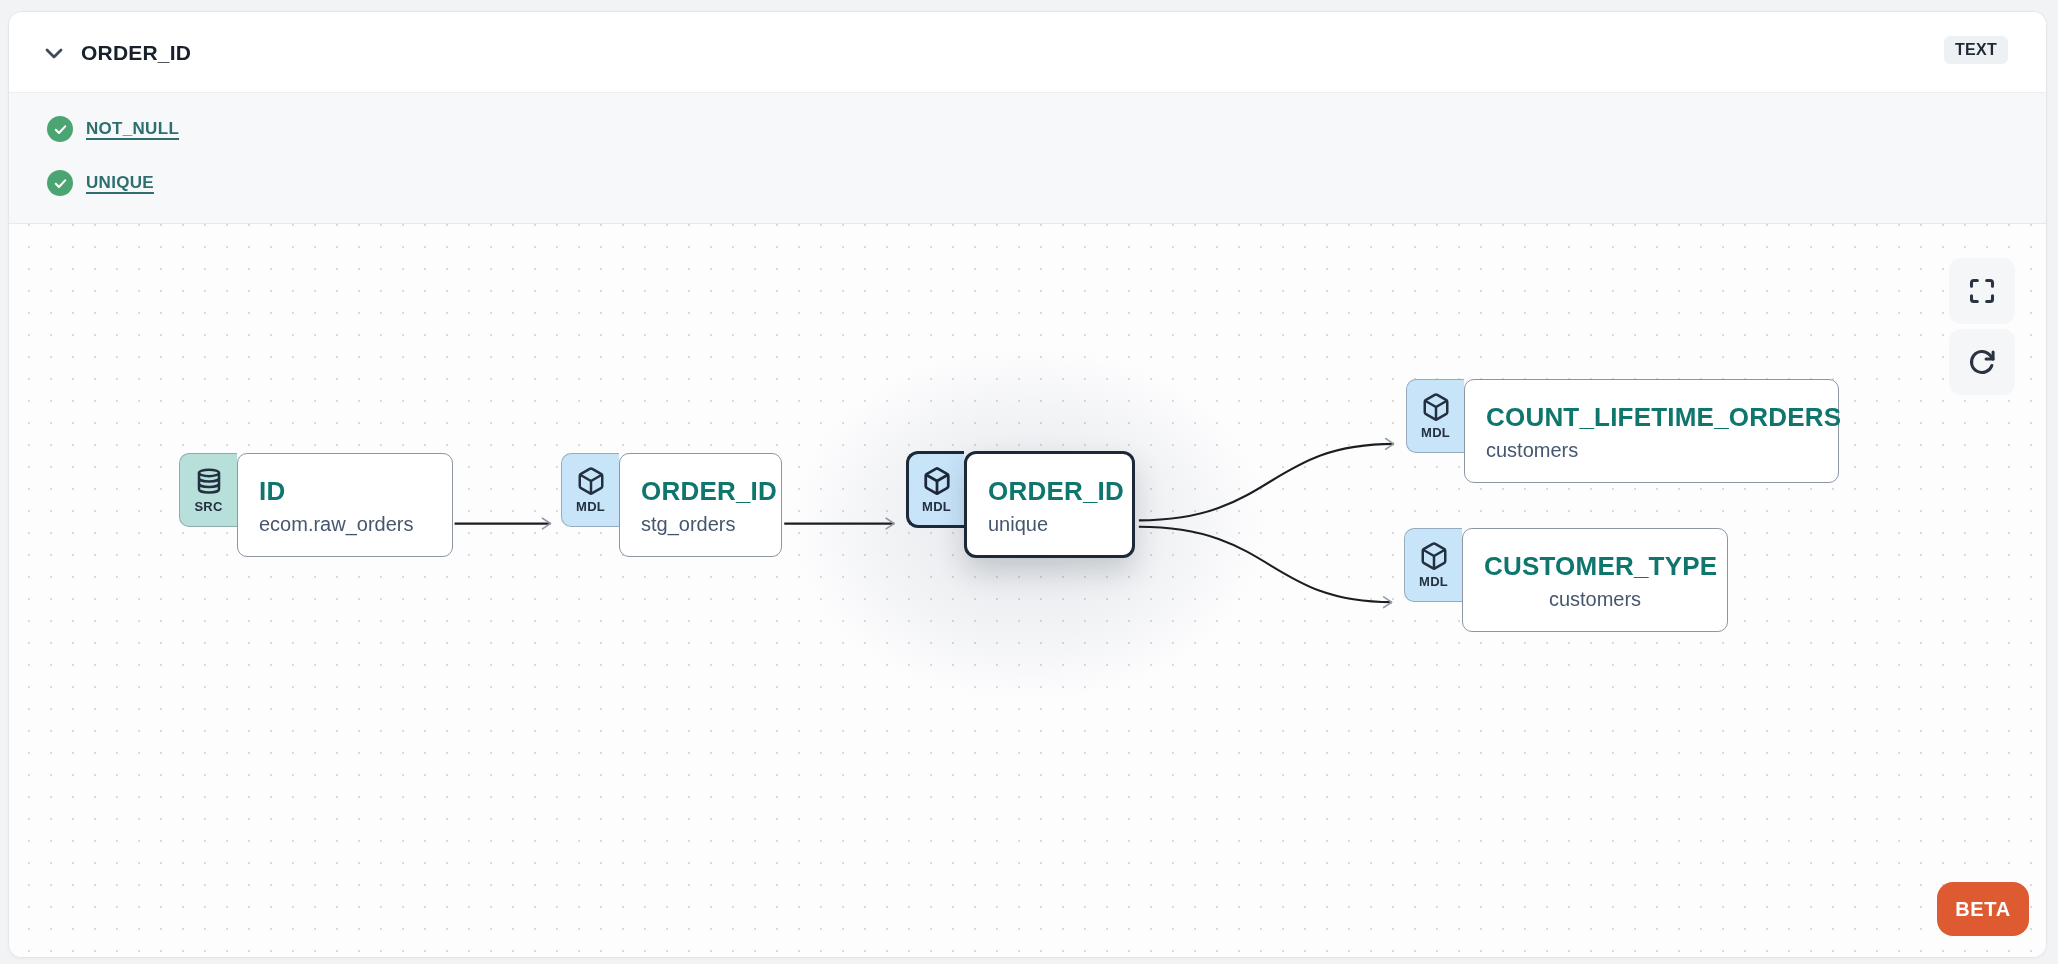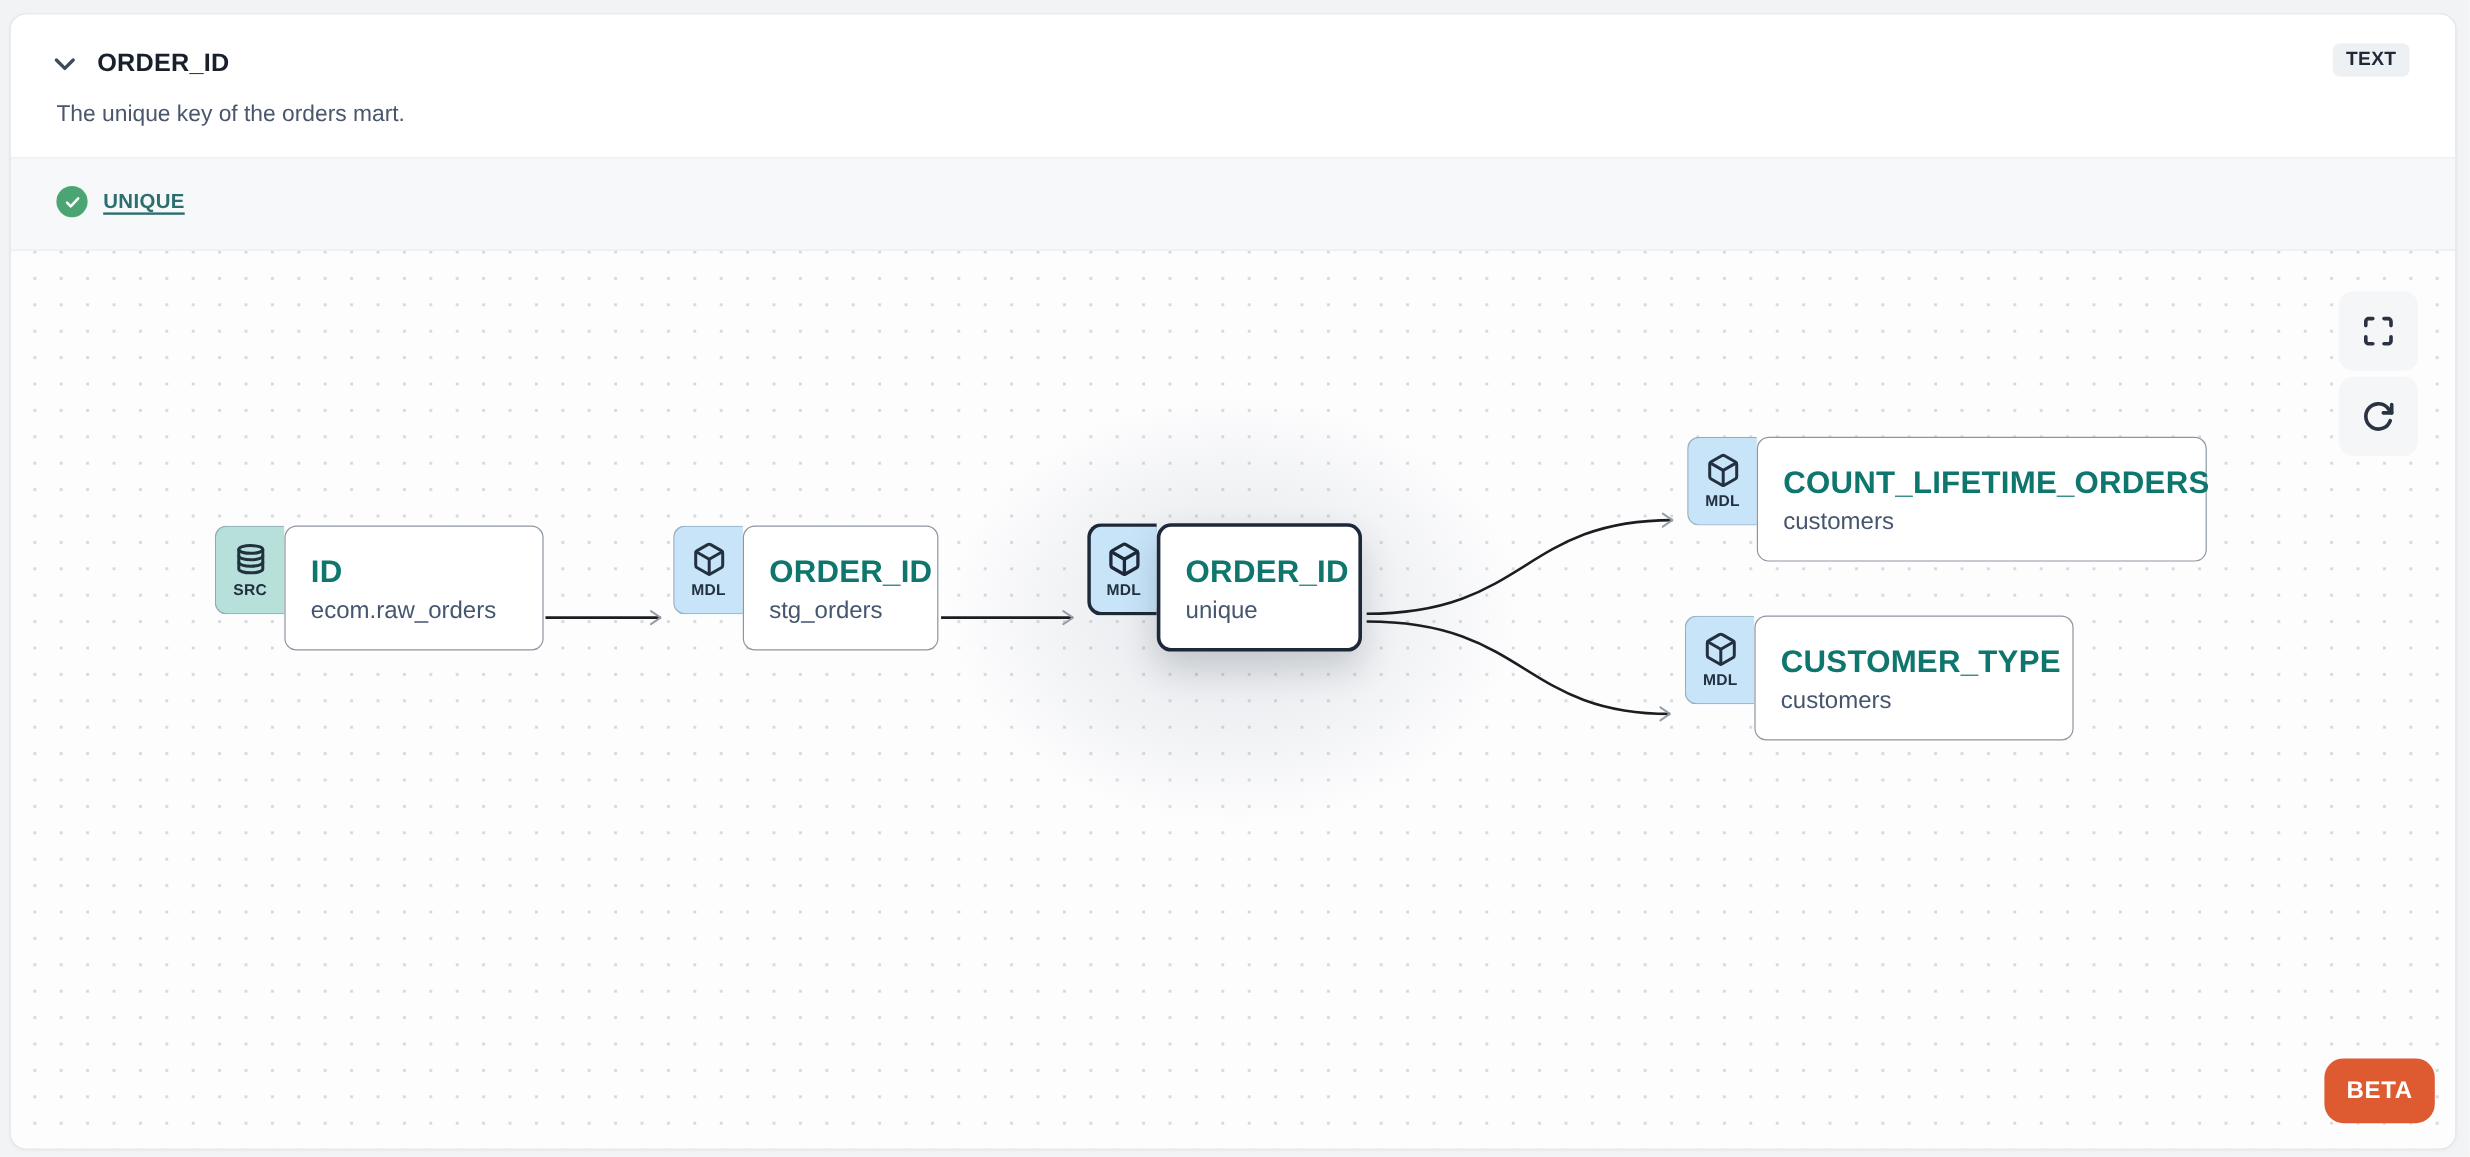--- a/index.html
+++ b/index.html
@@ -105,24 +105,31 @@
   <div class="card-header">
     <div class="title-row">
       <button class="chevron-btn">
         <svg width="24" height="24" viewBox="0 0 24 24" fill="none" stroke="#3f4a5a" stroke-width="2.8" stroke-linecap="round" stroke-linejoin="round">
             <polyline points="5 9 12 16 19 9"></polyline>
           </svg>
       </button>
       <h1 class="panel-title">ORDER_ID</h1>
       <span class="type-badge">TEXT</span>
     </div>
-    <p class="panel-desc">The unique key of the orders mart.</p>
   </div>
 
   <div class="tests-section">
+    <div class="test-row">
+      <span class="check-badge">
+        <svg width="15" height="15" viewBox="0 0 24 24" fill="none" stroke="#ffffff" stroke-width="3.4" stroke-linecap="round" stroke-linejoin="round">
+            <polyline points="4.5 12.5 9.5 17.5 19.5 7"></polyline>
+          </svg>
+      </span>
+      <a class="test-link">NOT_NULL</a>
+    </div>
     <div class="test-row">
       <span class="check-badge">
         <svg width="15" height="15" viewBox="0 0 24 24" fill="none" stroke="#ffffff" stroke-width="3.4" stroke-linecap="round" stroke-linejoin="round">
             <polyline points="4.5 12.5 9.5 17.5 19.5 7"></polyline>
           </svg>
       </span>
       <a class="test-link">UNIQUE</a>
     </div>
   </div>
 
@@ -205,21 +212,21 @@
 
     <div class="node" style="left:1395px; top:304px;">
       <div class="node-badge badge-mdl">
         <svg width="30" height="30" viewBox="0 0 24 24" fill="none" stroke="#22303f" stroke-width="2" stroke-linecap="round" stroke-linejoin="round">
             <path d="M21 16V8a2 2 0 0 0-1-1.73l-7-4a2 2 0 0 0-2 0l-7 4A2 2 0 0 0 3 8v8a2 2 0 0 0 1 1.73l7 4a2 2 0 0 0 2 0l7-4A2 2 0 0 0 21 16z"></path>
             <polyline points="3.3 7 12 12 20.7 7"></polyline>
             <line x1="12" y1="22" x2="12" y2="12"></line>
           </svg>
         <span class="badge-label">MDL</span>
       </div>
-      <div class="node-card" style="width:266px;">
+      <div class="node-card" style="width:266px;text-align:center;">
         <div class="node-title">CUSTOMER_TYPE</div>
         <div class="node-subtitle">customers</div>
       </div>
     </div>
 
     <div class="canvas-controls">
       <button class="ctrl-btn">
         <svg width="28" height="28" viewBox="0 0 24 24" fill="none" stroke="#2a3340" stroke-width="2.6" stroke-linecap="round" stroke-linejoin="round">
             <path d="M8 3H5a2 2 0 0 0-2 2v3"></path>
             <path d="M16 3h3a2 2 0 0 1 2 2v3"></path>

